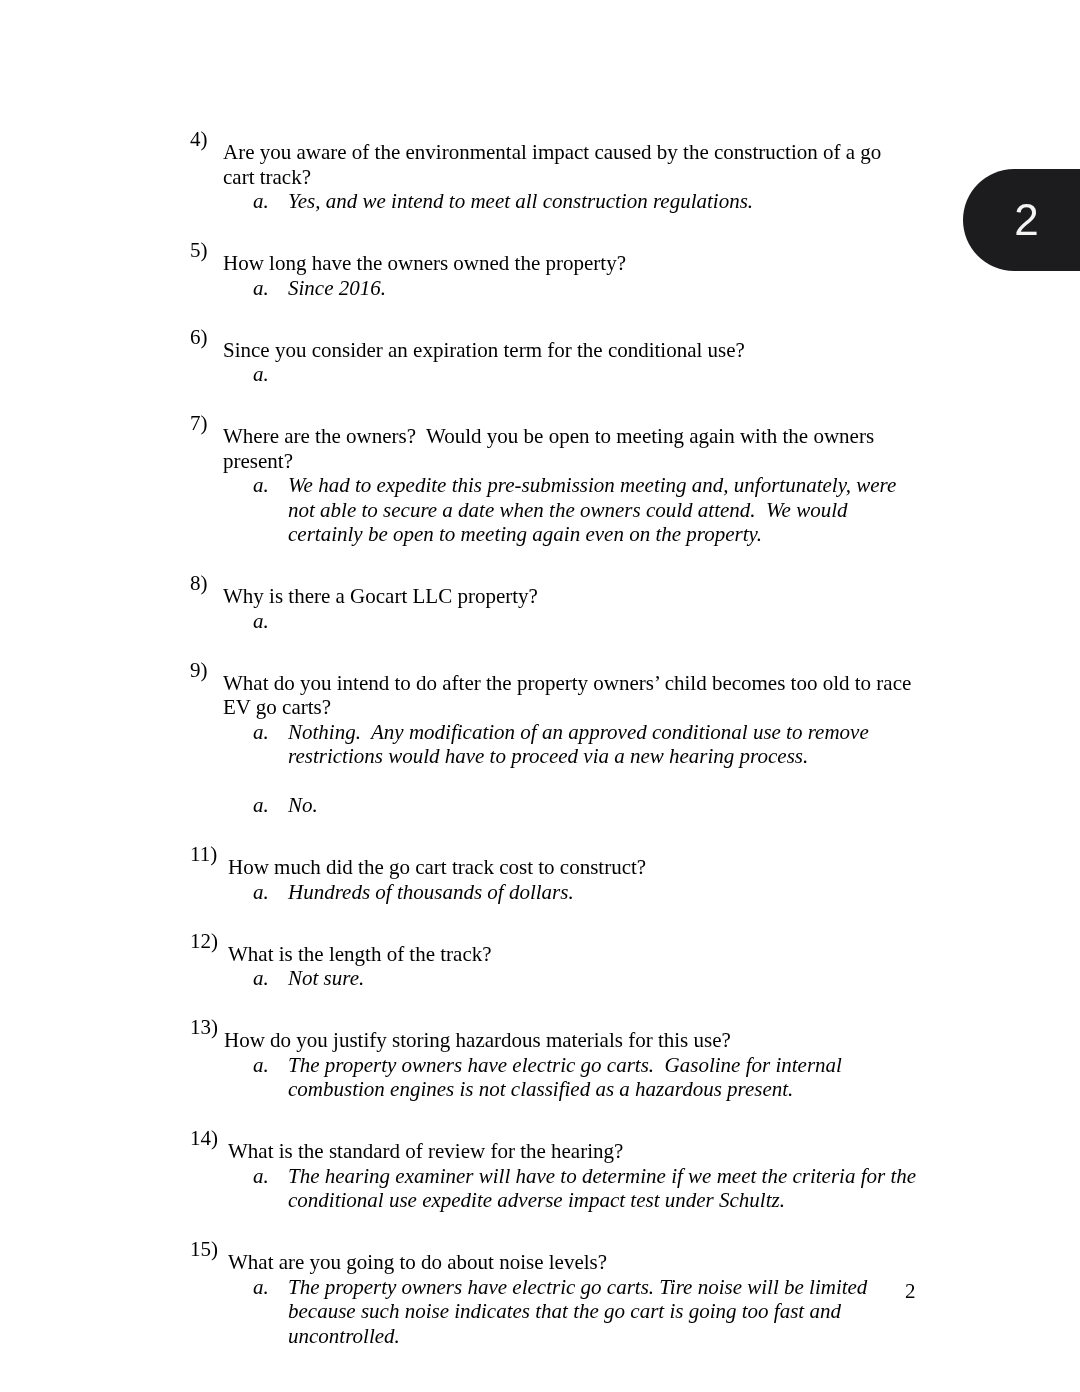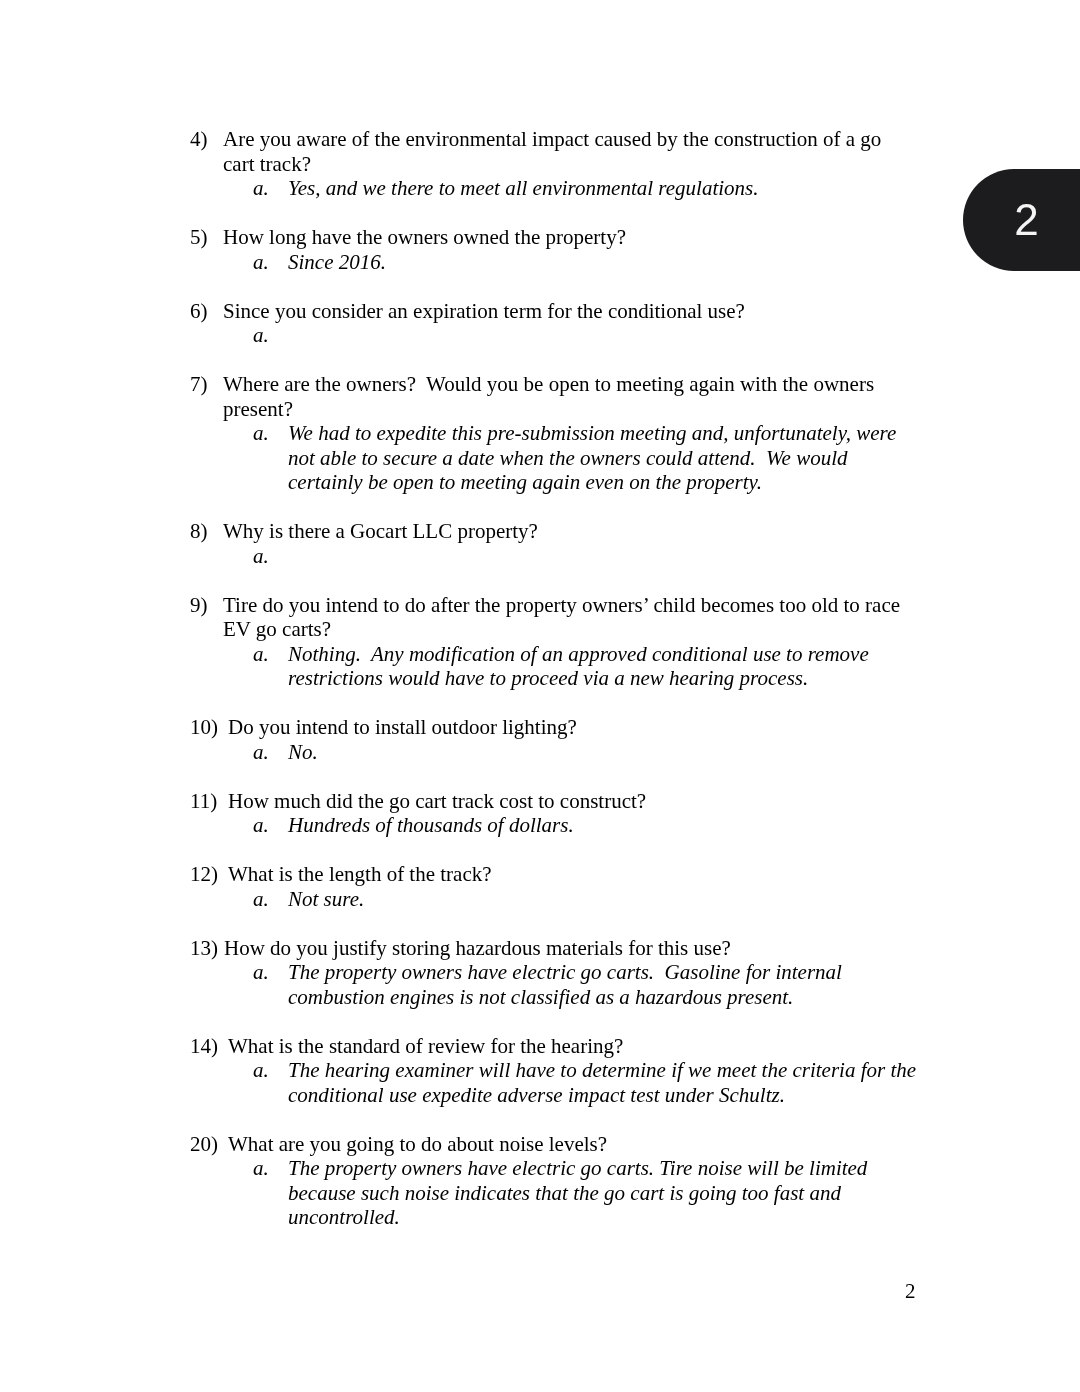--- a/index.html
+++ b/index.html
@@ -24,20 +24,21 @@
     line-height: 24.5px;
   }
   .qa { margin-bottom: 24.5px; }
   .q-row { display: flex; }
   .q-num { flex: 0 0 33px; }
   .qa.num2 .q-num { flex-basis: 38px; }
   .qa.tight .q-num { flex-basis: 34px; }
   .q-text {
     white-space: pre-wrap;
     flex: 1 1 auto;
+    margin-top: 13px;
   }
   .a-row {
     display: flex;
     padding-left: 63px;
     font-style: italic;
   }
   .a-label { flex: 0 0 35px; }
   .a-text {
     white-space: pre-wrap;
     flex: 1 1 auto;
@@ -75,21 +76,21 @@
 <div class="doc">
 
   <div class="qa">
     <div class="q-row">
       <span class="q-num">4)</span>
       <span class="q-text">Are you aware of the environmental impact caused by the construction of a go
 cart track?</span>
     </div>
     <div class="a-row">
       <span class="a-label">a.</span>
-      <span class="a-text">Yes, and we there to meet all environmental regulations.</span>
+      <span class="a-text">Yes, and we intend to meet all construction regulations.</span>
     </div>
   </div>
 
   <div class="qa">
     <div class="q-row">
       <span class="q-num">5)</span>
       <span class="q-text">How long have the owners owned the property?</span>
     </div>
     <div class="a-row">
       <span class="a-label">a.</span>
@@ -127,35 +128,31 @@
       <span class="q-text">Why is there a Gocart LLC property?</span>
     </div>
     <div class="a-row">
       <span class="a-label">a.</span>
     </div>
   </div>
 
   <div class="qa">
     <div class="q-row">
       <span class="q-num">9)</span>
-      <span class="q-text">Tire do you intend to do after the property owners’ child becomes too old to race
+      <span class="q-text">What do you intend to do after the property owners’ child becomes too old to race
 EV go carts?</span>
     </div>
     <div class="a-row">
       <span class="a-label">a.</span>
       <span class="a-text">Nothing.  Any modification of an approved conditional use to remove
 restrictions would have to proceed via a new hearing process.</span>
     </div>
   </div>
 
   <div class="qa num2">
-    <div class="q-row">
-      <span class="q-num">10)</span>
-      <span class="q-text">Do you intend to install outdoor lighting?</span>
-    </div>
     <div class="a-row">
       <span class="a-label">a.</span>
       <span class="a-text">No.</span>
     </div>
   </div>
 
   <div class="qa num2">
     <div class="q-row">
       <span class="q-num">11)</span>
       <span class="q-text">How much did the go cart track cost to construct?</span>
@@ -196,21 +193,21 @@
     </div>
     <div class="a-row">
       <span class="a-label">a.</span>
       <span class="a-text">The hearing examiner will have to determine if we meet the criteria for the
 conditional use expedite adverse impact test under Schultz.</span>
     </div>
   </div>
 
   <div class="qa num2">
     <div class="q-row">
-      <span class="q-num">20)</span>
+      <span class="q-num">15)</span>
       <span class="q-text">What are you going to do about noise levels?</span>
     </div>
     <div class="a-row">
       <span class="a-label">a.</span>
       <span class="a-text">The property owners have electric go carts. Tire noise will be limited
 because such noise indicates that the go cart is going too fast and
 uncontrolled.</span>
     </div>
   </div>
 

